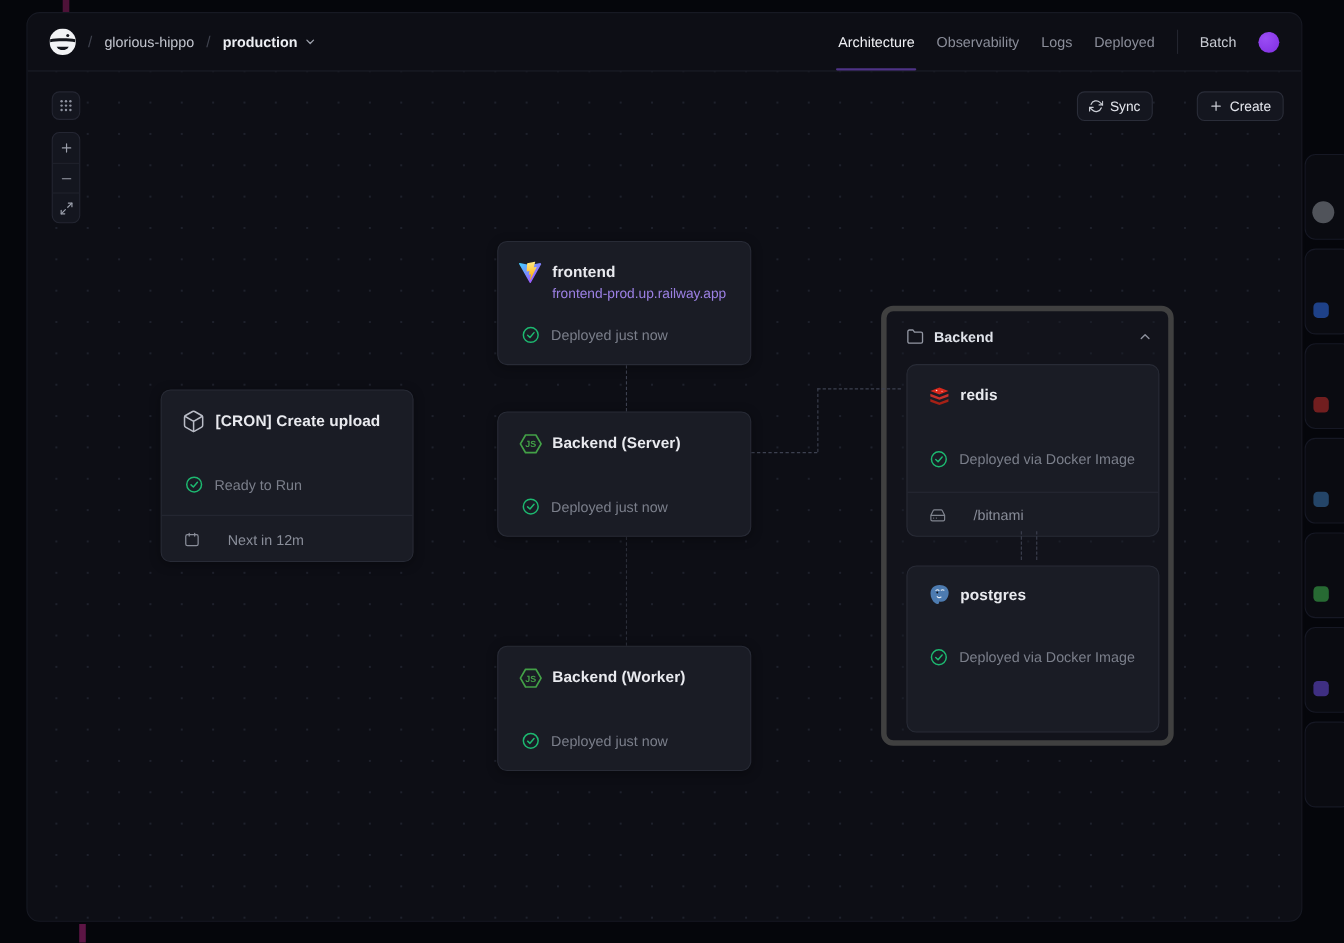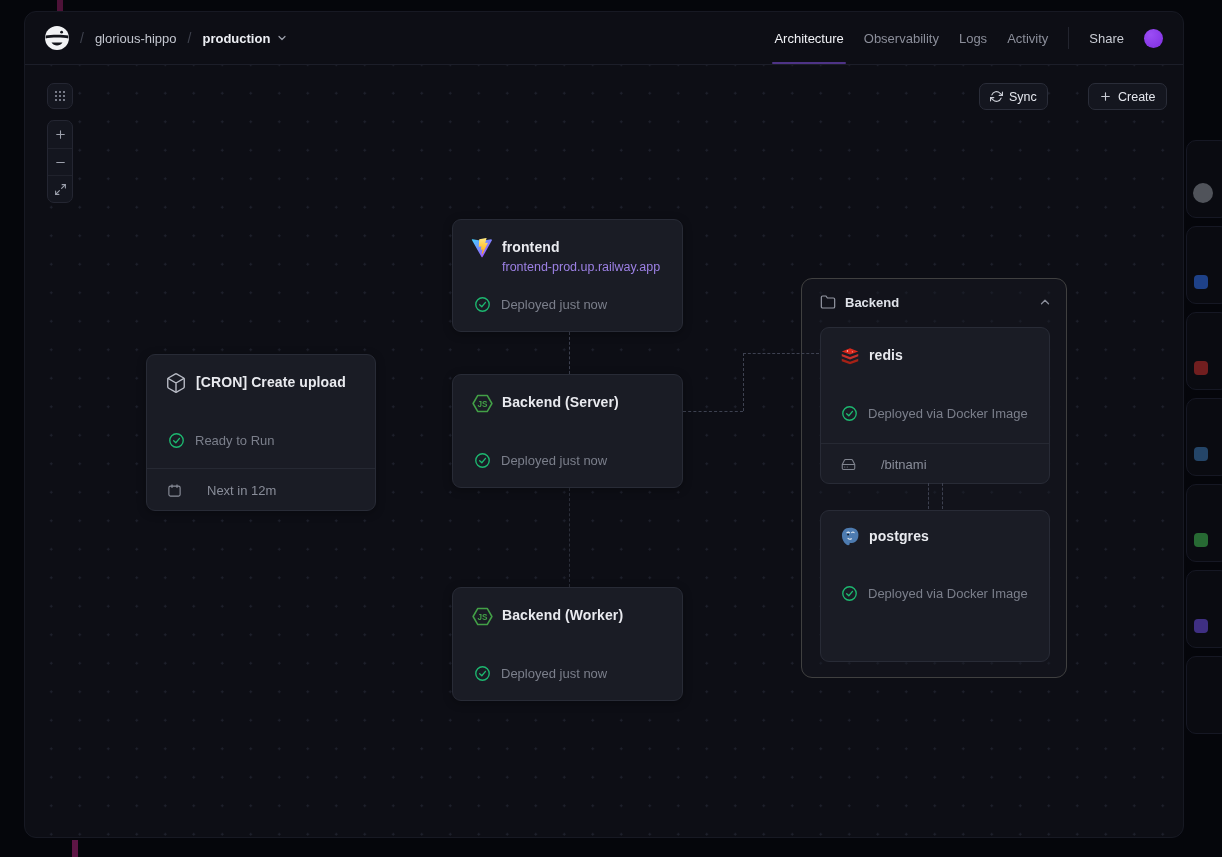--- a/index.html
+++ b/index.html
@@ -74,21 +74,21 @@
   .n-link { position:absolute; left:49px; top:40px; font-size:12.5px; color:#9c80e4;
             cursor:pointer; white-space:nowrap; }
   .n-status { position:absolute; left:21px; display:flex; align-items:center; gap:10px;
               color:#7b7f8b; font-size:13px; white-space:nowrap; }
   .n-foot { position:absolute; left:0; right:0; border-top:1px solid #262933;
             display:flex; align-items:center; gap:25px; padding-left:20px;
             color:#898d99; font-size:13px; }
 
   
   .group { position:absolute; left:776px; top:266px; width:266px; height:400px;
-           background:rgba(25,27,36,.45); border:1px solid #404040; border-radius:11px;
+           background:rgba(25,27,36,.45); border:5px solid #404040; border-radius:11px;
            z-index:3; }
   .g-head { position:absolute; top:0; left:0; right:0; height:46px; display:flex;
             align-items:center; gap:9px; padding:0 14px 0 18px; cursor:pointer; }
   .g-title { font-size:13px; font-weight:700; color:#dfe2e9; }
   .g-chev { margin-left:auto; display:flex; cursor:pointer; }
   .group .node { box-shadow:none; }
 
   
   .activity { position:absolute; left:884px; top:787px; width:258px; height:41px;
               background:#12141d; border:1px solid #242735; border-bottom:none;
@@ -148,23 +148,23 @@
               <path d="M6 9l6 6 6-6"></path>
             </svg>
         </span>
       </span>
     </div>
 
     <div class="nav">
       <div class="tab active">Architecture</div>
       <div class="tab">Observability</div>
       <div class="tab">Logs</div>
-      <div class="tab">Activity</div>
+      <div class="tab">Deployed</div>
       <div class="navdiv"></div>
-      <div class="share">Share</div>
+      <div class="share">Batch</div>
       <div class="avatar"></div>
     </div>
   </div>
 
   <div class="gridbtn">
     <span>
       <svg width="12" height="12" viewBox="0 0 12 12" fill="#8f93a0">
         <circle cx="2" cy="2" r="1.1"></circle>
           <circle cx="6" cy="2" r="1.1"></circle>
           <circle cx="10" cy="2" r="1.1"></circle>

